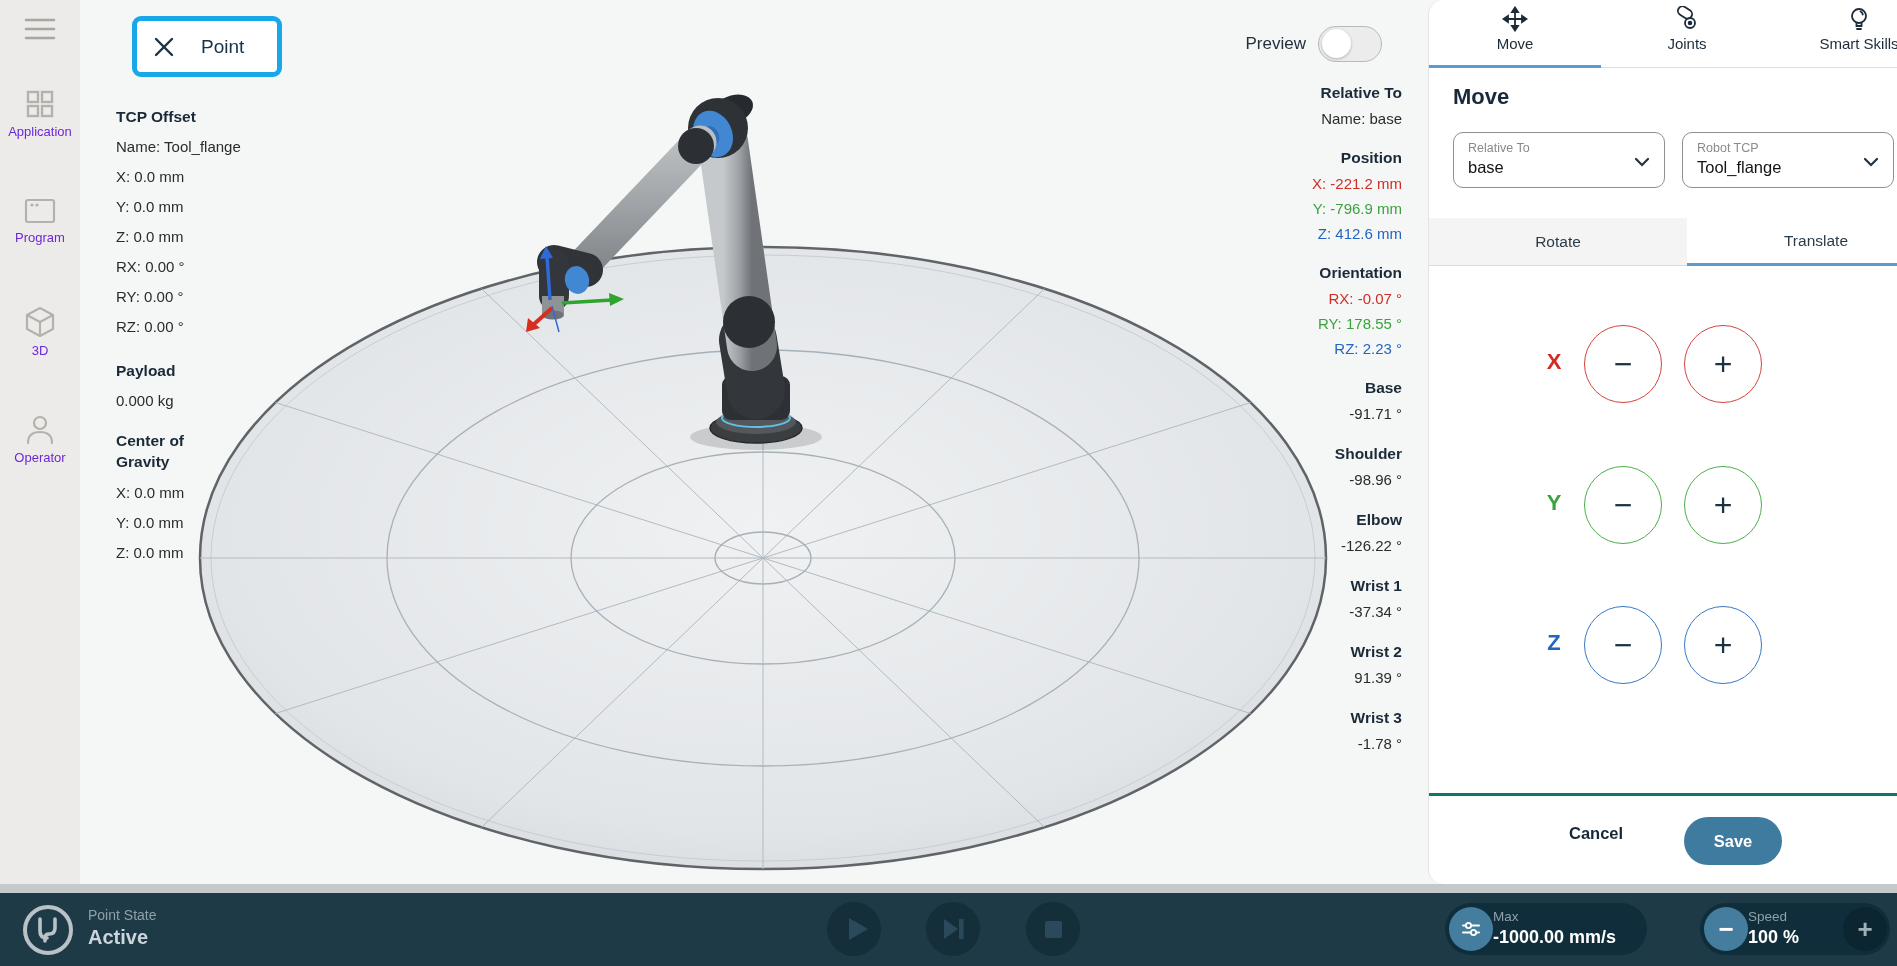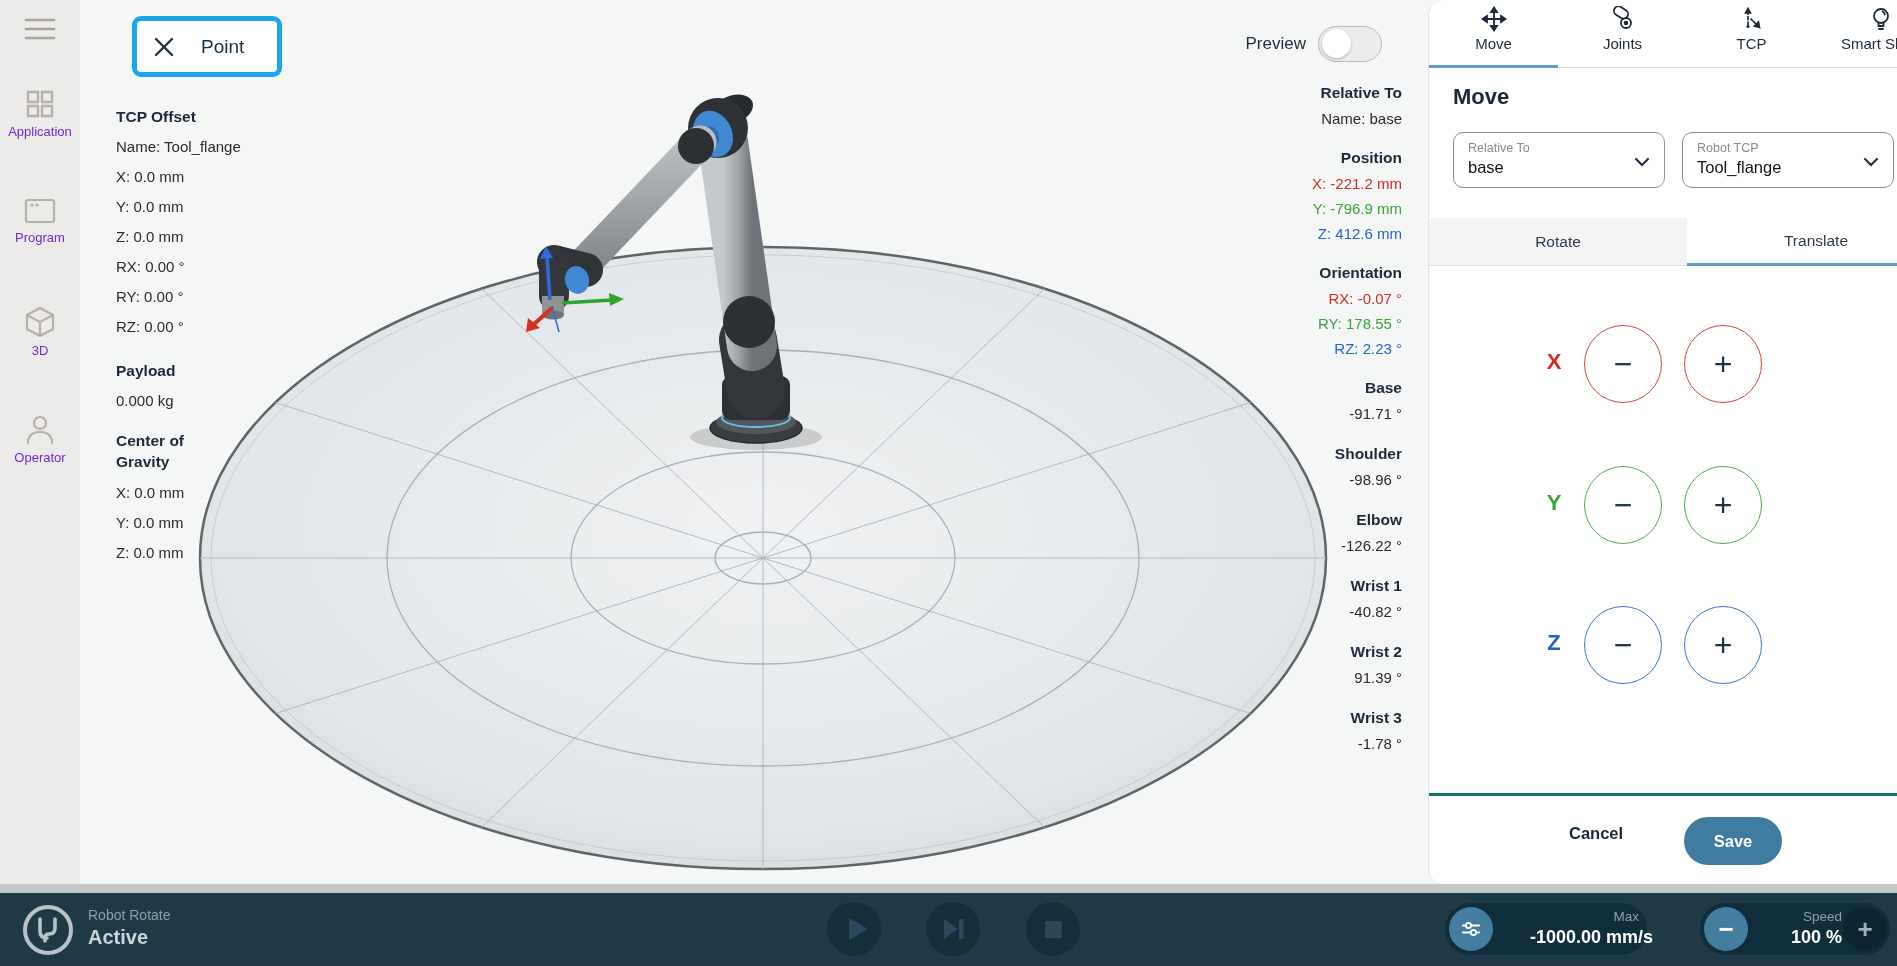--- a/index.html
+++ b/index.html
@@ -92,21 +92,21 @@
   .state-label { font-size:14px; color:#8fa0a8; line-height:18px; }
   .state-value { font-size:20px; font-weight:bold; color:#ccd5d9; line-height:26px; }
   .transport { position:absolute; width:54px; height:54px; top:9px; border-radius:50%; background:#142e3a; cursor:pointer; }
   .tp-play { left:827px; } .tp-skip { left:926px; } .tp-stop { left:1026px; }
   .pill { position:absolute; top:10px; height:52px; border-radius:26px; background:#0f2d3a; }
   .pill-max { left:1445px; width:202px; } .pill-speed { left:1700px; width:190px; }
   .pill-btn { position:absolute; top:4px; width:44px; height:44px; border-radius:50%; background:#447d9e;
     display:flex; align-items:center; justify-content:center; cursor:pointer; color:#fff; }
   .pb-left { left:4px; }
   .pb-plus { right:3px; background:#0b2531; color:#9fb0b8; }
-  .pill-text { position:absolute; left:48px; right:8px; top:6px; text-align:right;padding-left:37px; }
+  .pill-text { position:absolute; left:48px; right:8px; top:6px; text-align:left; }
   .pill-speed .pill-text { right:48px; }
   .pill-sub { font-size:13.5px; color:#8fa0a8; line-height:16px; }
   .pill-val { font-size:18px; font-weight:bold; color:#fff; line-height:24px; white-space:nowrap; }
   .sym { font-size:26px; line-height:1; font-weight:bold; }
 </style>
 </head>
 <body>
 
 <div class="app">
 
@@ -287,21 +287,21 @@
       <div class="ro-h">Base</div>
       <div class="ro-v">-91.71 °</div>
       <div class="ro-gap-j"></div>
       <div class="ro-h">Shoulder</div>
       <div class="ro-v">-98.96 °</div>
       <div class="ro-gap-j"></div>
       <div class="ro-h">Elbow</div>
       <div class="ro-v">-126.22 °</div>
       <div class="ro-gap-j"></div>
       <div class="ro-h">Wrist 1</div>
-      <div class="ro-v">-40.82 °</div>
+      <div class="ro-v">-37.34 °</div>
       <div class="ro-gap-j"></div>
       <div class="ro-h">Wrist 2</div>
       <div class="ro-v">91.39 °</div>
       <div class="ro-gap-j"></div>
       <div class="ro-h">Wrist 3</div>
       <div class="ro-v">-1.78 °</div>
     </div>
   </div>
 
   <div class="panel">
@@ -324,32 +324,20 @@
           <g fill="none" stroke="#1c2b39" stroke-width="1.8">
             <rect x="3.5" y="2" width="15" height="9" rx="4.5" transform="rotate(32 11 6.5)"></rect>
             <circle cx="16" cy="17" r="5"></circle>
               <circle cx="16" cy="17" r="1.4" fill="#1c2b39"></circle>
           </g>
         </svg>
         <span class="tab-label">Joints</span>
       </div>
       <div class="tab">
         <svg width="26" height="26" viewBox="0 0 26 26">
-          <g stroke="#1c2b39" stroke-width="1.7" fill="#1c2b39" stroke-linecap="round">
-            <line x1="9" y1="19" x2="9" y2="7" stroke-dasharray="3 2.4" fill="none"></line>
-            <polygon points="9,2.5 6.6,7 11.4,7"></polygon>
-            <line x1="12" y1="13" x2="18" y2="19" fill="none"></line>
-            <polygon points="20.5,21.5 15.5,20 19.5,16"></polygon>
-            <circle cx="9" cy="20.5" r="1.6" stroke="none"></circle>
-          </g>
-        </svg>
-        <span class="tab-label">TCP</span>
-      </div>
-      <div class="tab">
-        <svg width="26" height="26" viewBox="0 0 26 26">
           <g fill="none" stroke="#1c2b39" stroke-width="1.8" stroke-linecap="round">
             <circle cx="13" cy="10" r="7"></circle>
               <path d="M10.5 17 L10.5 20 L15.5 20 L15.5 17"></path>
             <line x1="11" y1="23" x2="15" y2="23"></line>
               <path d="M14.5 5.5 Q16.5 6.5 16.8 8.5"></path>
           </g>
         </svg>
         <span class="tab-label">Smart Skills</span>
       </div>
     </div>
@@ -415,21 +403,21 @@
 
     <svg class="ur-logo" viewBox="0 0 52 52">
       <circle cx="26" cy="26" r="23" fill="none" stroke="#b9c2c6" stroke-width="4"></circle>
       <g fill="none" stroke="#b9c2c6" stroke-width="3.6" stroke-linecap="round">
         <path d="M18 15 L18 27 Q18 34 25 34"></path>
         <path d="M33 15 L33 24 Q33 30 27 30 Q23 30 23 34 L23 37"></path>
       </g>
     </svg>
 
     <div class="state-block">
-      <div class="state-label">Robot Rotate</div>
+      <div class="state-label">Point State</div>
       <div class="state-value">Active</div>
     </div>
 
     <div class="transport tp-play">
       <svg width="54" height="54" viewBox="0 0 54 54">
         <polygon points="22,16 22,38 41,27" fill="#2a4a5c"></polygon>
       </svg>
     </div>
     <div class="transport tp-skip">
       <svg width="54" height="54" viewBox="0 0 54 54">

